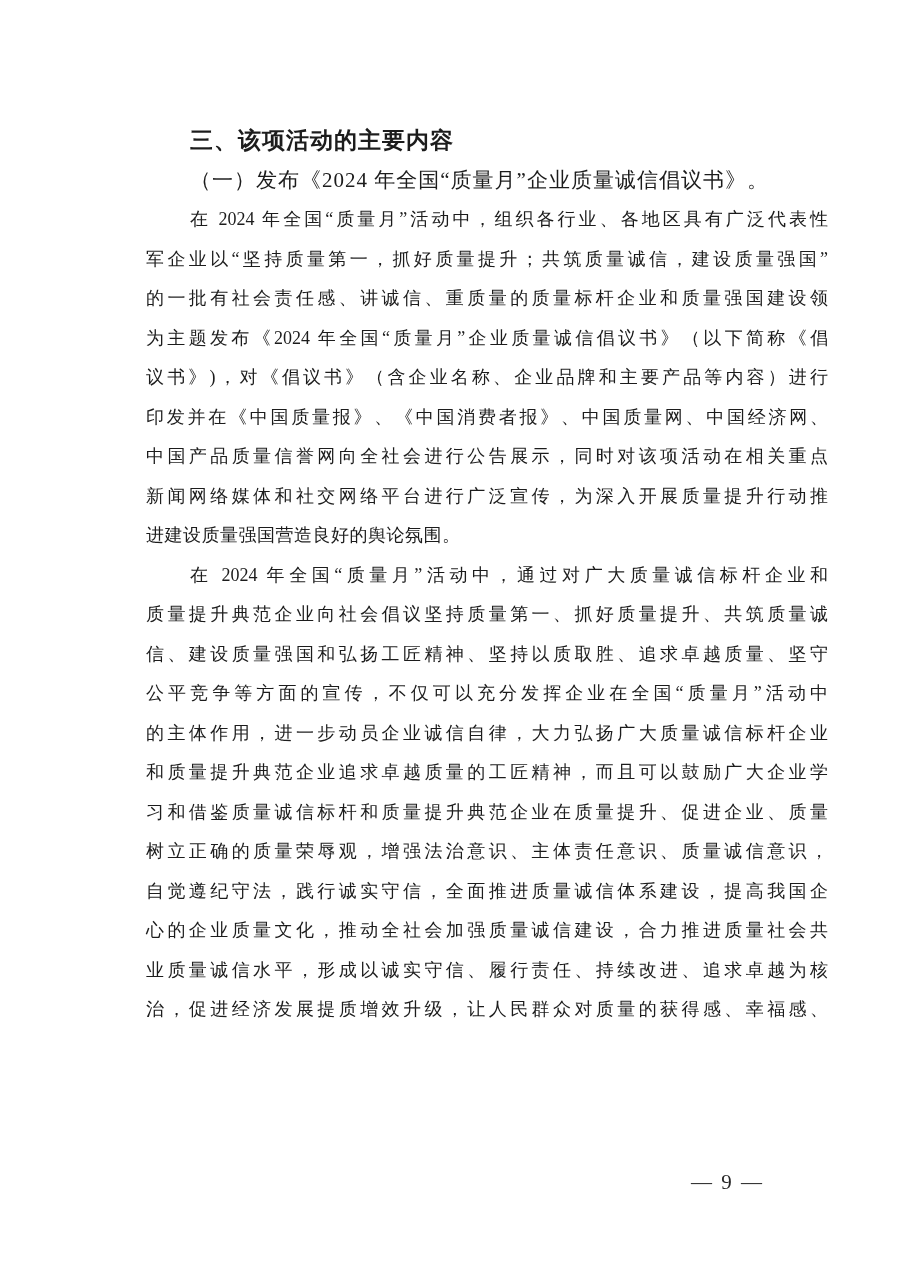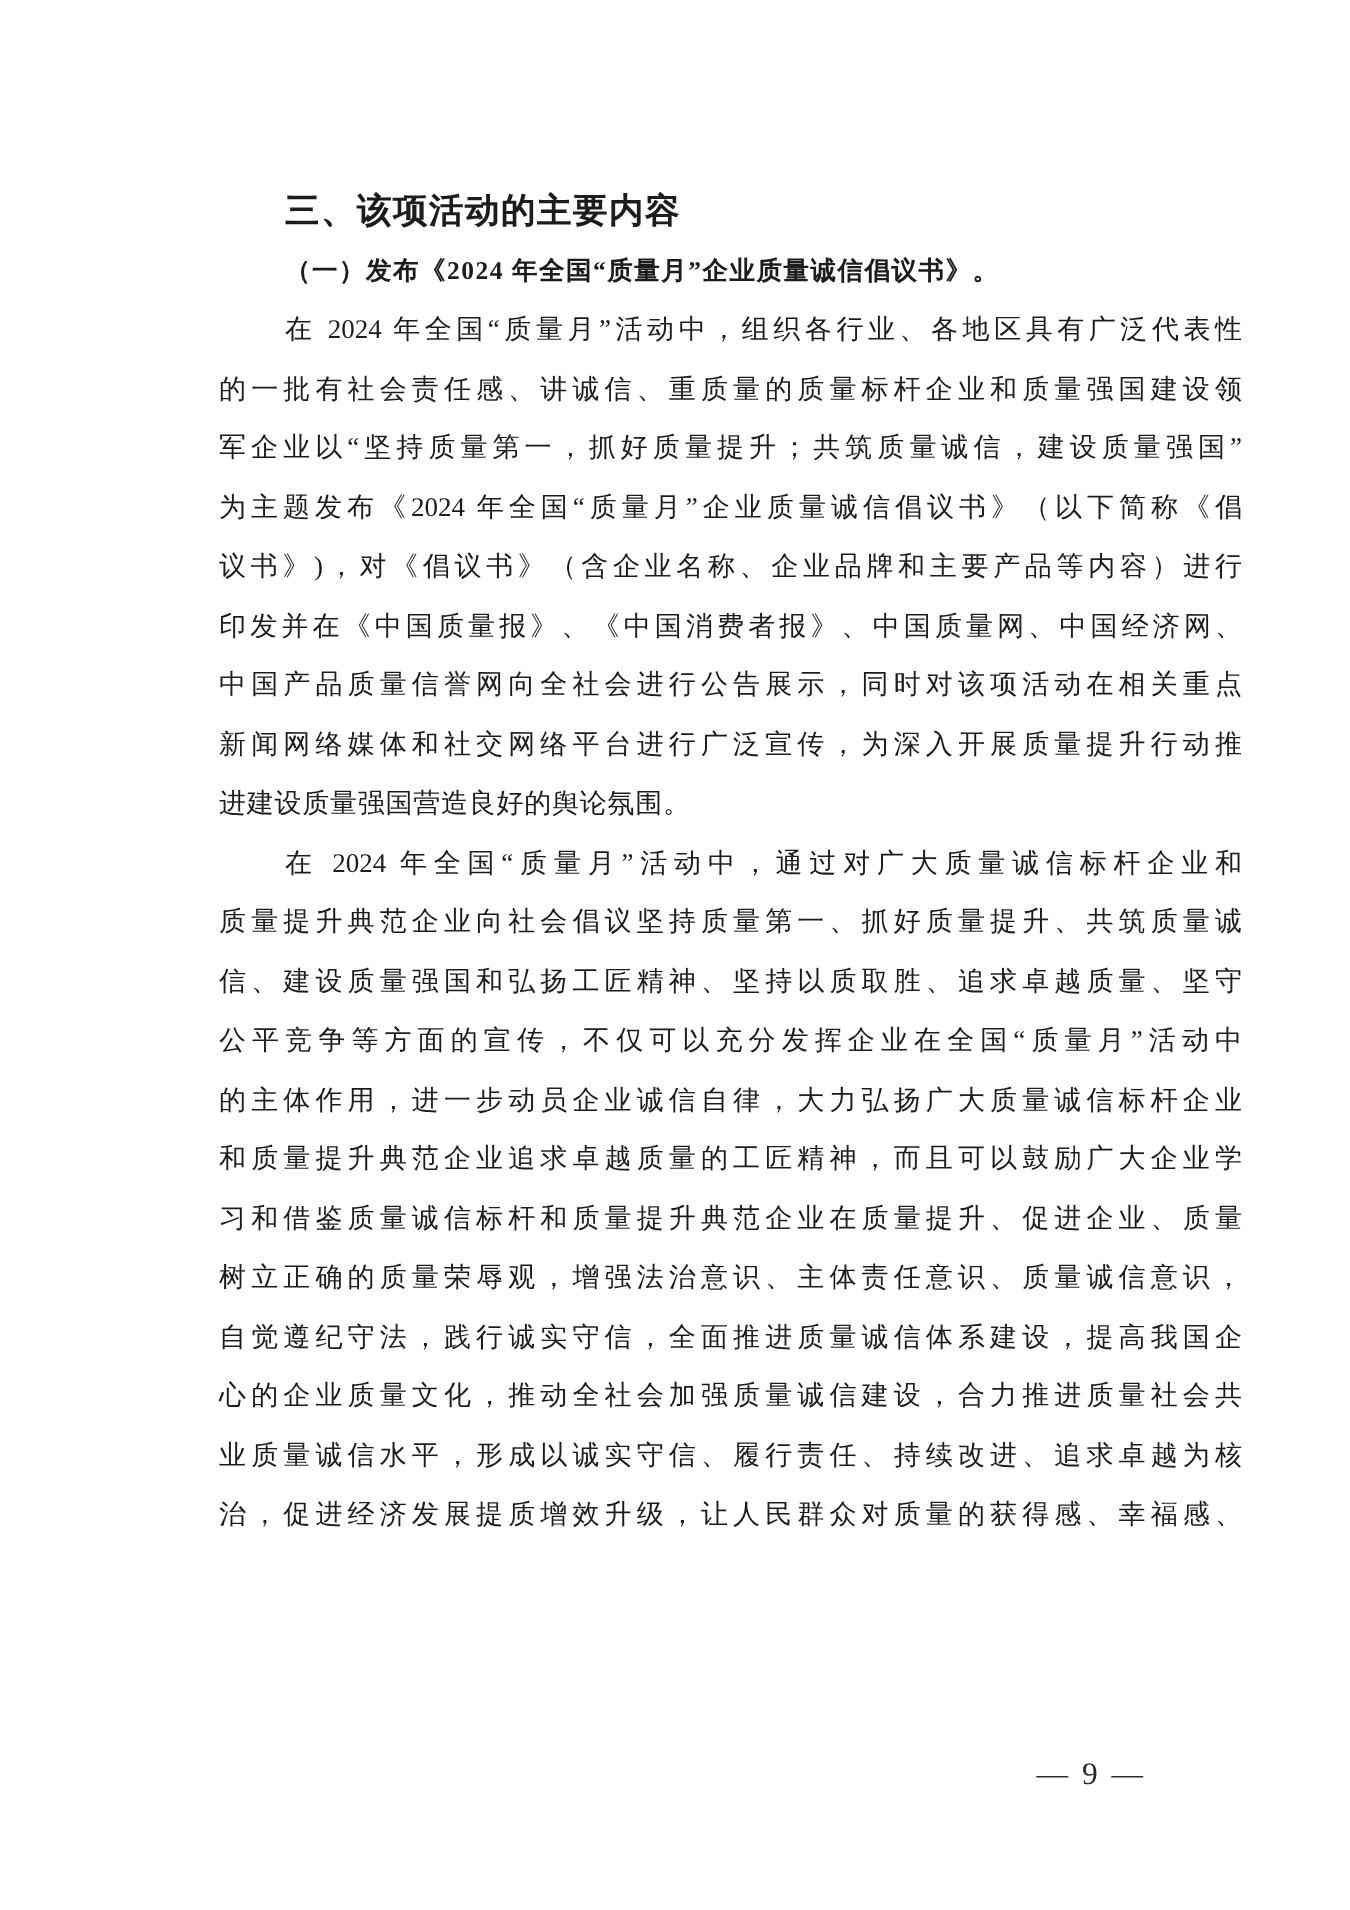--- a/index.html
+++ b/index.html
@@ -46,22 +46,22 @@
   .line.indent {
     padding-left: 44px;
   }
   .line.h1 {
     font-family: "Liberation Sans", "DejaVu Sans", sans-serif;
     font-weight: bold;
     font-size: 23px;
     letter-spacing: 1px;
   }
   .line.h2 {
-    font-weight: bold;
-    font-size: 17px;
+    font-weight: normal;
+    font-size: 21px;
     letter-spacing: 1px;
   }
   .page-number {
     position: absolute;
     top: 1167px;
     right: 136px;
     font-size: 21px;
     line-height: 30px;
     color: #2a2a2a;
     letter-spacing: 2px;
@@ -70,22 +70,22 @@
 </head>
 <body>
 
 <div class="page">
   <div class="content">
     <div class="line h1 indent">三、该项活动的主要内容</div>
     <div class="line h2 indent">（一）发布《2024 年全国“质量月”企业质量诚信倡议书》。</div>
     <div>
         <div>
           <div class="line fill indent">在 2024 年全国“质量月”活动中，组织各行业、各地区具有广泛代表性</div>
+          <div class="line fill">军企业以“坚持质量第一，抓好质量提升；共筑质量诚信，建设质量强国”</div>
           <div class="line fill">的一批有社会责任感、讲诚信、重质量的质量标杆企业和质量强国建设领</div>
-          <div class="line fill">军企业以“坚持质量第一，抓好质量提升；共筑质量诚信，建设质量强国”</div>
           <div class="line fill">为主题发布《2024 年全国“质量月”企业质量诚信倡议书》（以下简称《倡</div>
           <div class="line fill">议书》)，对《倡议书》（含企业名称、企业品牌和主要产品等内容）进行</div>
           <div class="line fill">印发并在《中国质量报》、《中国消费者报》、中国质量网、中国经济网、</div>
           <div class="line fill">中国产品质量信誉网向全社会进行公告展示，同时对该项活动在相关重点</div>
           <div class="line fill">新闻网络媒体和社交网络平台进行广泛宣传，为深入开展质量提升行动推</div>
           <div class="line">进建设质量强国营造良好的舆论氛围。</div>
         </div>
         <div>
           <div class="line fill indent">在 2024 年全国“质量月”活动中，通过对广大质量诚信标杆企业和</div>
           <div class="line fill">质量提升典范企业向社会倡议坚持质量第一、抓好质量提升、共筑质量诚</div>

